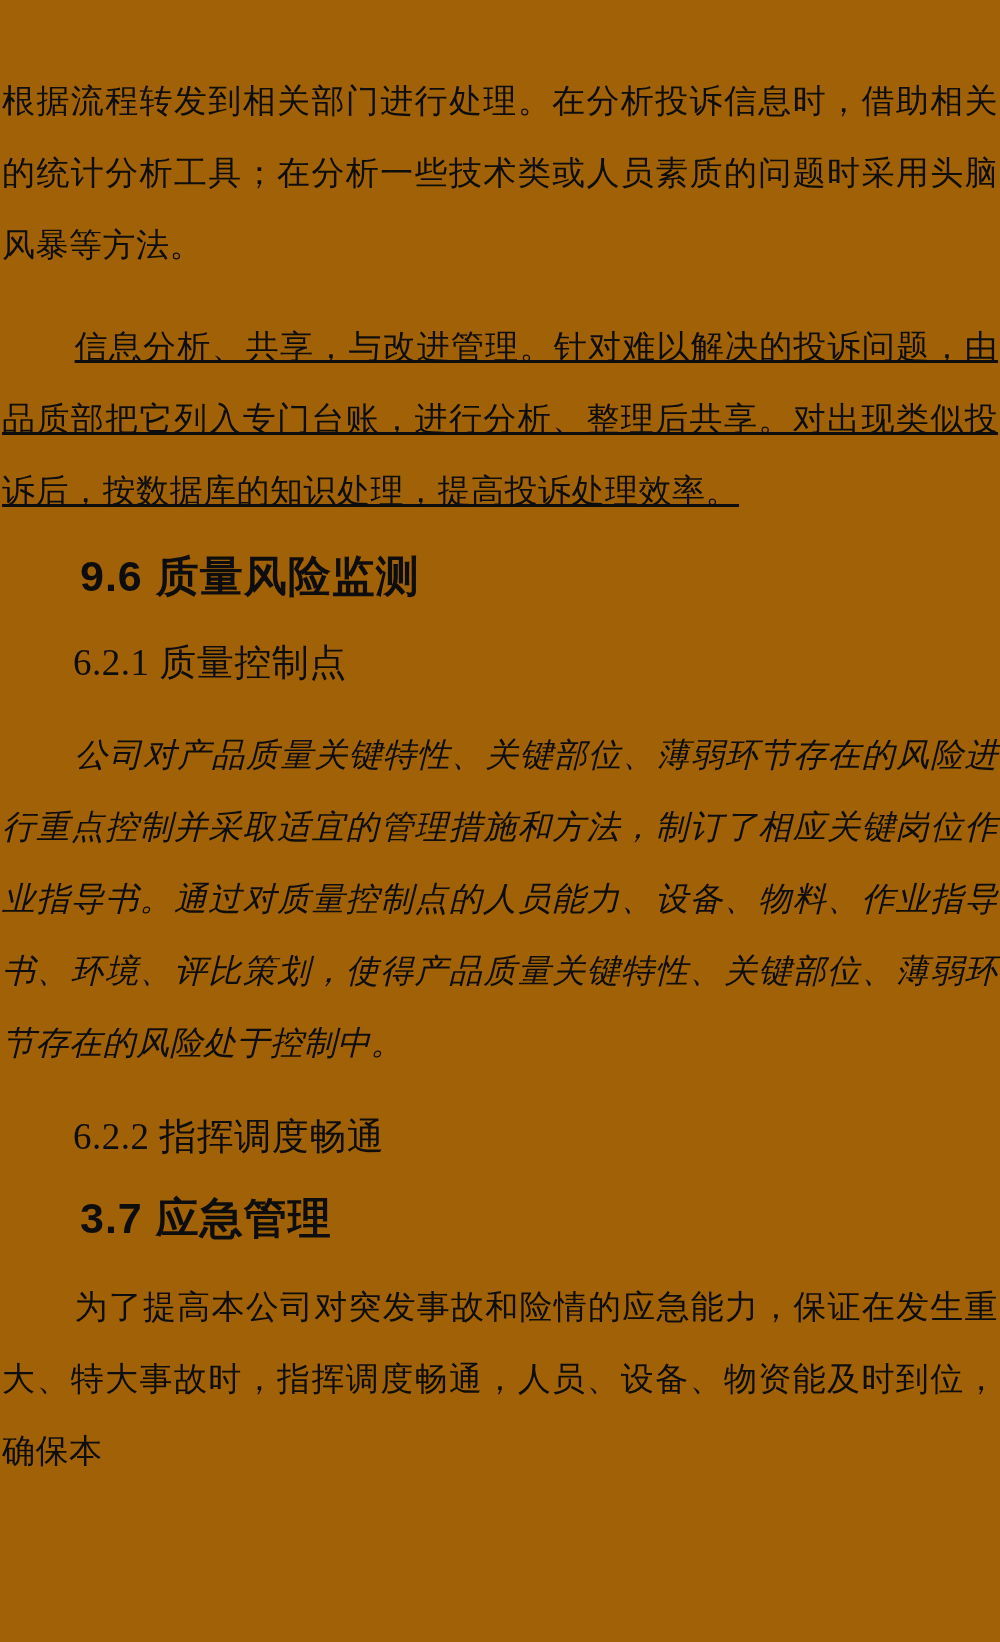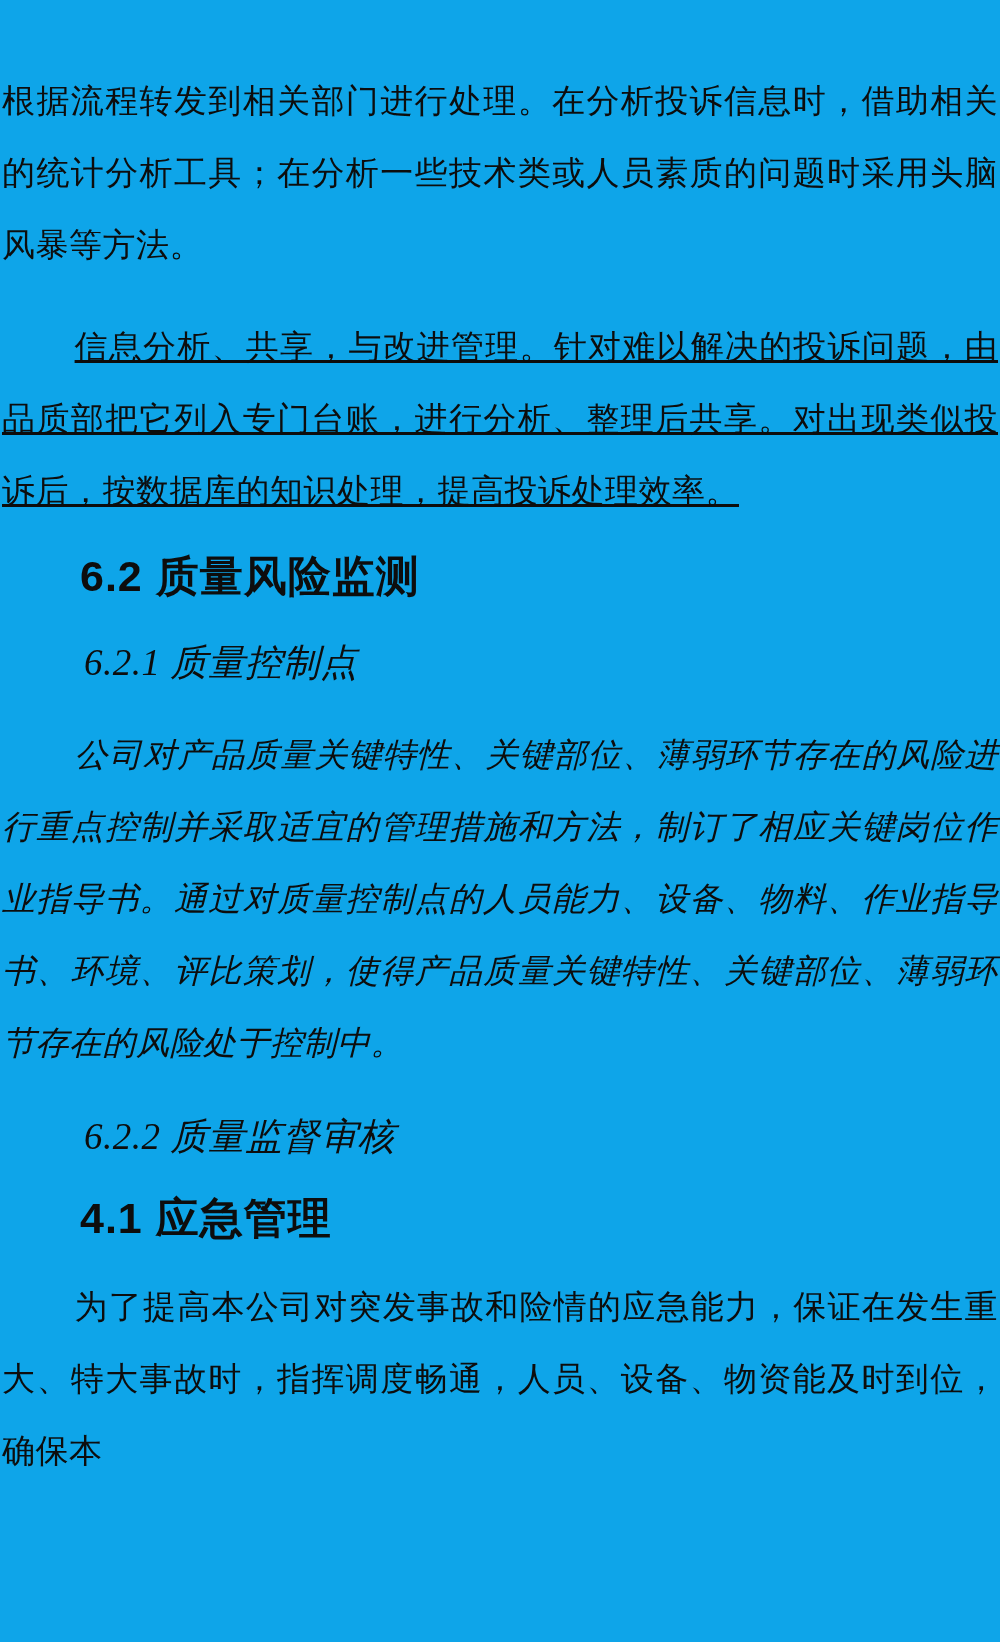--- a/index.html
+++ b/index.html
@@ -12,21 +12,21 @@
     height: 1642px;
     overflow: hidden;
     color: #0d0d0d;
     font-family: "Liberation Serif", "DejaVu Serif", serif;
   }
   .page {
     box-sizing: border-box;
     width: 1000px;
     height: 1642px;
     padding: 65px 2px 0 2px;
-    background: #0ea5e9;
+    background: #a16207;
     overflow: hidden;
   }
   p.body {
     font-size: 33px;
     line-height: 72px;
     text-align: justify;
     margin: 0;
     letter-spacing: 0.5px;
   }
   p.body.indent {
@@ -45,43 +45,42 @@
     padding-left: 78px;
     letter-spacing: 1px;
   }
   h2.h62 { margin-top: 18px; }
   h2.h63 { margin-top: 22px; }
   h3.doc-h3 {
     font-family: "Liberation Serif", "DejaVu Serif", serif;
     font-weight: normal;
     font-size: 37px;
     line-height: 56px;
-    margin: 12px;
+    margin: 1px;
     padding-left: 70px;
     letter-spacing: 0.5px;
-    font-style: italic;
   }
   h3.h621 { margin-top: 28px; }
   h3.h622 { margin-top: 30px; }
 </style>
 </head>
 <body>
 
 <div class="page">
 
   <p class="body">根据流程转发到相关部门进行处理。在分析投诉信息时，借助相关的统计分析工具；在分析一些技术类或人员素质的问题时采用头脑风暴等方法。</p>
 
   <p class="body indent p2">信息分析、共享，与改进管理。针对难以解决的投诉问题，由品质部把它列入专门台账，进行分析、整理后共享。对出现类似投诉后，按数据库的知识处理，提高投诉处理效率。</p>
 
-  <h2 class="doc-h2 h62">6.2 质量风险监测</h2>
+  <h2 class="doc-h2 h62">9.6 质量风险监测</h2>
 
   <h3 class="doc-h3 h621">6.2.1 质量控制点</h3>
 
   <p class="body indent p3">公司对产品质量关键特性、关键部位、薄弱环节存在的风险进行重点控制并采取适宜的管理措施和方法，制订了相应关键岗位作业指导书。通过对质量控制点的人员能力、设备、物料、作业指导书、环境、评比策划，使得产品质量关键特性、关键部位、薄弱环节存在的风险处于控制中。</p>
 
-  <h3 class="doc-h3 h622">6.2.2 质量监督审核</h3>
+  <h3 class="doc-h3 h622">6.2.2 指挥调度畅通</h3>
 
 
-  <h2 class="doc-h2 h63">4.1 应急管理</h2>
+  <h2 class="doc-h2 h63">3.7 应急管理</h2>
 
   <p class="body indent p5">为了提高本公司对突发事故和险情的应急能力，保证在发生重大、特大事故时，指挥调度畅通，人员、设备、物资能及时到位，确保本</p>
 
 </div>
 
 </body></html>

